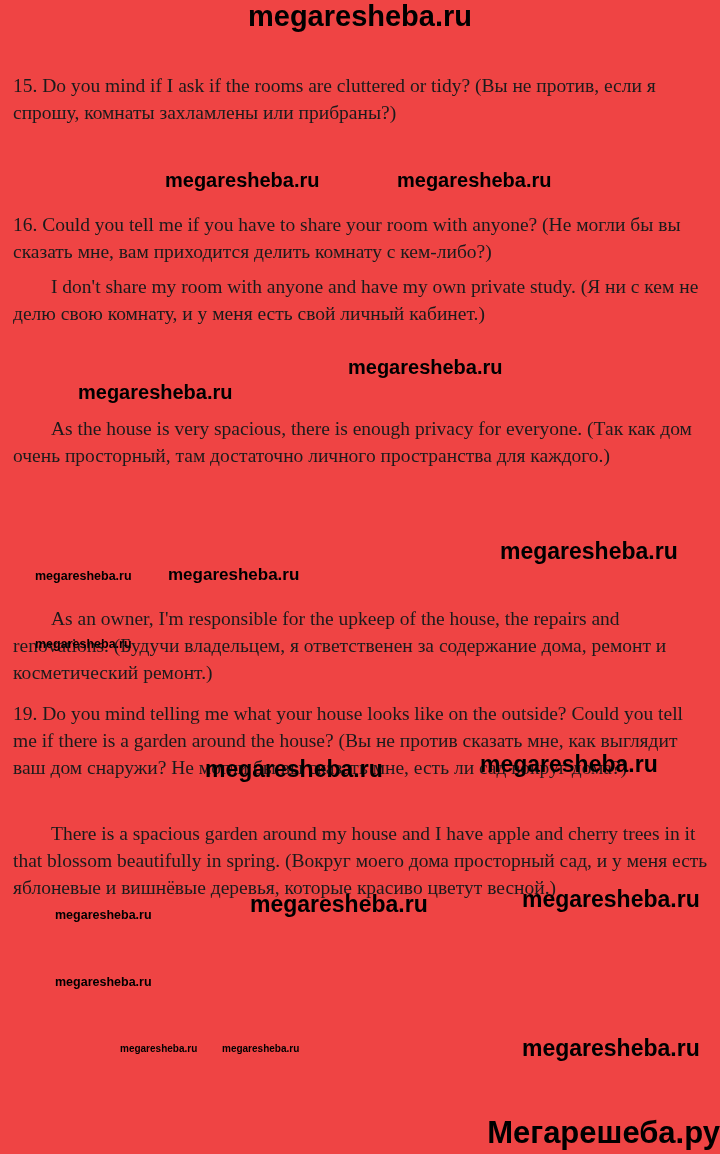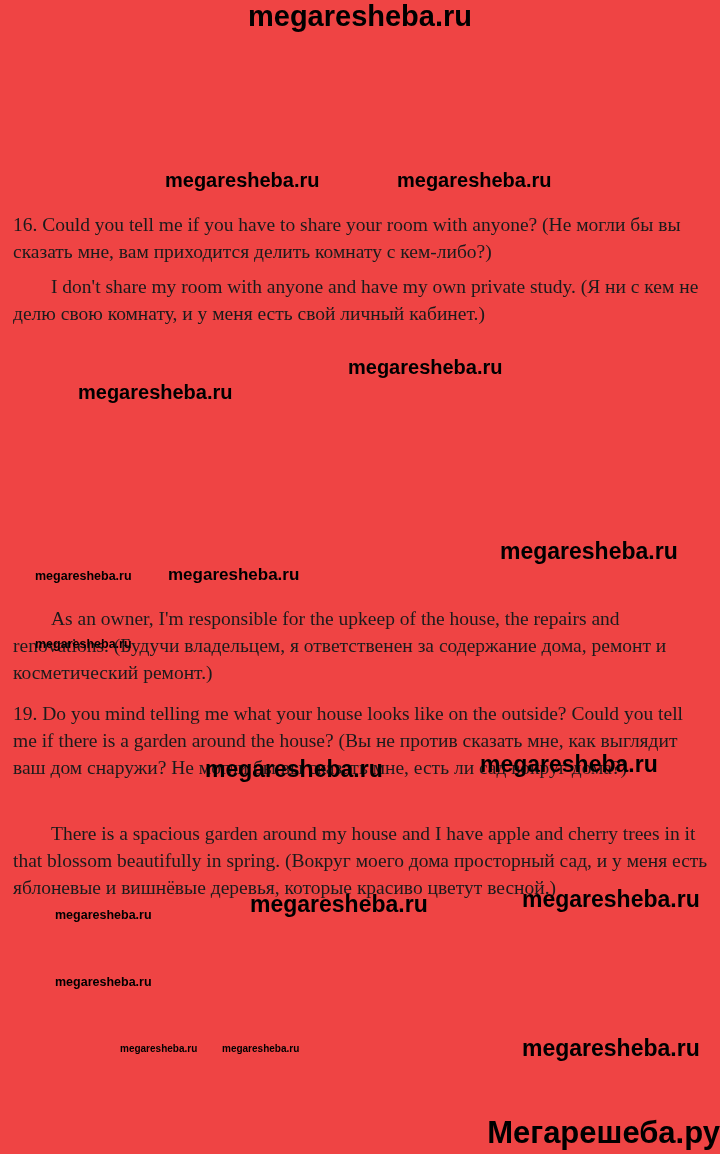--- a/index.html
+++ b/index.html
@@ -56,29 +56,31 @@
     color: #000;
   }
 </style>
 </head>
 <body>
 
 <div class="page">
 
   <div class="hdr">megaresheba.ru</div>
 
+  <p class="para" style="top:52px">15. Do you mind if I ask if the rooms are cluttered or tidy? (Вы не против, если я спрошу, комнаты захламлены или прибраны?)</p>
 
   <span class="wm wm-lg" style="left:165px; top:170px">megaresheba.ru</span>
   <span class="wm wm-lg" style="left:397px; top:170px">megaresheba.ru</span>
 
   <p class="para" style="top:191px">16. Could you tell me if you have to share your room with anyone? (Не могли бы вы сказать мне, вам приходится делить комнату с кем-либо?)</p>
   <p class="para answer" style="top:253px">I don't share my room with anyone and have my own private study. (Я ни с кем не делю свою комнату, и у меня есть свой личный кабинет.)</p>
 
   <span class="wm wm-lg" style="left:348px; top:357px">megaresheba.ru</span>
   <span class="wm wm-lg" style="left:78px;  top:382px">megaresheba.ru</span>
+  <p class="para answer" style="top:395px">As the house is very spacious, there is enough privacy for everyone. (Так как дом очень просторный, там достаточно личного пространства для каждого.)</p>
 
   <span class="wm wm-xl" style="left:500px; top:540px">megaresheba.ru</span>
   <span class="wm wm-sm" style="left:35px;  top:570px">megaresheba.ru</span>
   <span class="wm wm-md" style="left:168px; top:566px">megaresheba.ru</span>
   <p class="para answer" style="top:585px">As an owner, I'm responsible for the upkeep of the house, the repairs and renovations. (Будучи владельцем, я ответственен за содержание дома, ремонт и косметический ремонт.)</p>
   <span class="wm wm-sm" style="left:35px; top:638px">megaresheba.ru</span>
 
   <p class="para" style="top:680px">19. Do you mind telling me what your house looks like on the outside? Could you tell me if there is a garden around the house? (Вы не против сказать мне, как выглядит ваш дом снаружи? Не могли бы вы сказать мне, есть ли сад вокруг дома?)</p>
   <span class="wm wm-xl" style="left:205px; top:758px">megaresheba.ru</span>
   <span class="wm wm-xl" style="left:480px; top:753px">megaresheba.ru</span>

